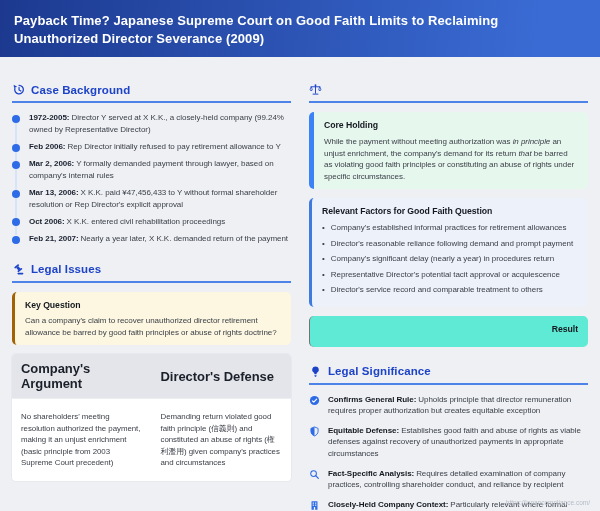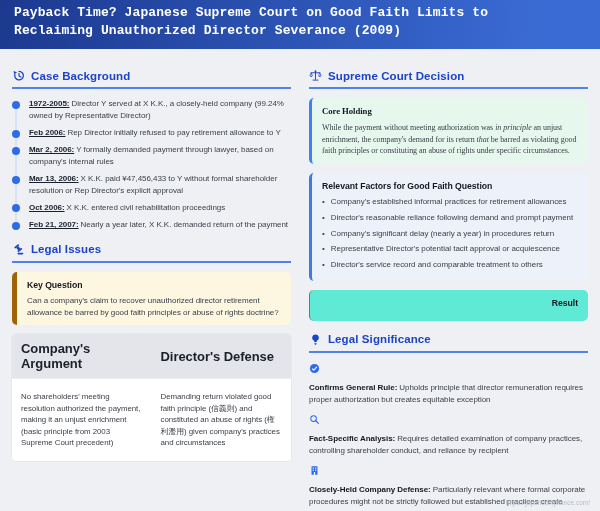--- a/index.html
+++ b/index.html
@@ -1,55 +1,55 @@
 <!DOCTYPE html>
 <html><head>
 <meta charset="utf-8">
 <style>
   html,body{margin:0;padding:0;background:#dfe3e8;}
   .page{position:relative;width:600px;height:511px;background:#eef0f4;overflow:hidden;
         font-family:"Liberation Sans",sans-serif;box-sizing:border-box;}
   
-  .hero{background:linear-gradient(95deg,#1c398f 0%,#3a6bd4 90%);padding:4px 14px 9px;font-family:Liberation Mono, monospace;}
+  .hero{background:linear-gradient(95deg,#1c398f 0%,#3a6bd4 90%);padding:12px 14px 9px;}
   .hero h1{margin:0;color:#fff;font-size:13px;line-height:1.4;font-weight:bold;max-width:520px;letter-spacing:.1px;}
   
   .content{display:flex;gap:18px;padding:8px 12px 0;}
   .col{flex:1;min-width:0;}
   
   .sec-head{display:flex;align-items:center;gap:6px;color:#1d43c9;font-weight:bold;font-size:11.5px;
-            border-bottom:2px solid #4d82e8;padding-bottom:5px;margin:12px 0 9px;}
+            border-bottom:2px solid #4d82e8;padding-bottom:5px;margin:18px 0 9px;}
   .sec-head svg{width:13px;height:13px;flex:0 0 auto;}
   .sec-head .hlabel{letter-spacing:.1px;}
   
   .timeline{position:relative;padding-left:17px;margin:0 0 6px;}
   .timeline::before{content:"";position:absolute;left:3px;top:6px;bottom:10px;width:2px;background:#d7e3fb;}
   .t-item{position:relative;margin:0 0 6px;font-size:8px;line-height:1.42;color:#3d4149;letter-spacing:-.05px;}
-  .t-item b{color:#191f2e;margin-right:2px;text-decoration:underline;}
+  .t-item b{color:#191f2e;margin-right:2px;}
   .dot{position:absolute;left:-17px;top:2.5px;width:8px;height:8px;border-radius:50%;background:#2e6be6;}
   
   .box{border-radius:5px;padding:7px 10px;margin-bottom:9px;font-size:8px;line-height:1.45;color:#3d4149;letter-spacing:-.05px;}
   .box-title{font-size:8.7px;font-weight:bold;color:#14181f;margin:0 0 4px;}
   .box p{margin:0;}
-  .box.yellow{background:#fdf7e1;border-left:5px solid #a16207;}
-  .box.green{background:#e6f7ee;border-left:3px solid #3b82f6;font-family:Liberation Serif, serif;}
+  .box.yellow{background:#fdf7e1;border-left:3px solid #a16207;}
+  .box.green{background:#e6f7ee;border-left:5px solid #3b82f6;}
   .box.blue{background:#edf1fa;border-left:3px solid #3f7ae0;}
   .box.pink{background:#5eead4;border-left:1px solid #737373;text-align:right;}
   .it{font-style:italic;}
   
   .factors{margin:2px 0 0;padding:0;list-style:none;}
   .factors li{display:flex;gap:6px;margin:0 0 4px;}
   .factors li .blt{color:#3d4149;line-height:1.45;}
   
   .args-table{width:100%;border-collapse:collapse;background:#ffffff;font-size:7.9px;letter-spacing:-.05px;
               border-radius:4px;overflow:hidden;box-shadow:0 0 0 1px #e7e9ee;}
   .args-table th{background:#e3e5ea;color:#1a1f29;text-align:left;padding:7px 9px;font-size:13px;}
   .args-table td{padding:12px 9px;vertical-align:top;line-height:1.45;color:#3d4149;border-top:1px solid #eceef2;width:50%;}
   .args-table tbody tr:nth-child(2) td{background:#f7f8fa;}
   
-  .sig-item{display:flex;gap:8px;margin-bottom:8px;font-size:8px;line-height:1.45;color:#3d4149;letter-spacing:-.05px;flex-direction:column;}
+  .sig-item{display:flex;gap:8px;margin-bottom:8px;font-size:8px;line-height:1.45;color:#3d4149;letter-spacing:-.05px;}
   .sig-item .sicon{flex:0 0 auto;width:11px;height:11px;margin-top:1px;}
   .sig-item b{color:#14181f;margin-right:2px;}
   .sig-item p{margin:0;}
   
   .watermark{position:absolute;right:10px;bottom:5px;font-size:6.5px;color:#b7bcc6;}
 </style>
 </head>
 <body>
 
 <div class="page">
@@ -141,21 +141,20 @@
         <div class="sec-head">
           <svg viewBox="0 0 24 24" fill="none" stroke="currentColor" stroke-width="1.8">
             <path d="M12 4.5v15"></path>
             <path d="M7.5 20.5h9" stroke-linecap="round"></path>
             <path d="M4 7h16" stroke-linecap="round"></path>
             <circle cx="12" cy="4.2" r="1.7" fill="currentColor" stroke="none"></circle>
             <path d="M4 7l-2.3 5.5M4 7l2.3 5.5M20 7l-2.3 5.5M20 7l2.3 5.5" stroke-width="1.4"></path>
             <path d="M1.5 12.5a2.6 2.6 0 0 0 5.1 0z" fill="currentColor" stroke="none"></path>
             <path d="M17.4 12.5a2.6 2.6 0 0 0 5.1 0z" fill="currentColor" stroke="none"></path>
           </svg>
-          <span class="hlabel">Supreme Court Decision</span>
         </div>
 
         <div class="box green">
           <div class="box-title">Core Holding</div>
           <p><span>While the payment without meeting authorization was </span><span class="it">in principle</span><span> an unjust enrichment, the company's demand for its return </span><span class="it">that</span><span> be barred as violating good faith principles or constituting an abuse of rights under specific circumstances.</span></p>
         </div>
 
         <div class="box blue">
           <div class="box-title">Relevant Factors for Good Faith Question</div>
           <ul class="factors">
@@ -198,40 +197,47 @@
         </div>
 
         <div class="sig-item">
           <svg class="sicon" viewBox="0 0 24 24">
             <circle cx="12" cy="12" r="10" fill="#2e6be6"></circle>
             <path d="M7.3 12.6l3.1 3.1 6.3-6.9" fill="none" stroke="#fff" stroke-width="2.4" stroke-linecap="round" stroke-linejoin="round"></path>
           </svg>
           <p><b>Confirms General Rule:</b><span>Upholds principle that director remuneration requires proper authorization but creates equitable exception</span></p>
         </div>
 
+        <div class="sig-item">
+          <svg class="sicon" viewBox="0 0 24 24">
+            <path d="M12 2l7.8 3.2v6.1c0 5.2-3.3 8.6-7.8 10.4C7.5 19.9 4.2 16.5 4.2 11.3V5.2z" fill="none" stroke="#2e6be6" stroke-width="2"></path>
+            <path d="M12 2L4.2 5.2v6.1c0 5.2 3.3 8.6 7.8 10.4z" fill="#2e6be6"></path>
+          </svg>
+          <p><b>Equitable Defense:</b><span>Establishes good faith and abuse of rights as viable defenses against recovery of unauthorized payments in appropriate circumstances</span></p>
+        </div>
 
         <div class="sig-item">
           <svg class="sicon" viewBox="0 0 24 24">
             <circle cx="10" cy="10" r="6.2" fill="none" stroke="#2e6be6" stroke-width="2.2"></circle>
             <path d="M14.8 14.8l5.6 5.6" stroke="#2e6be6" stroke-width="2.6" stroke-linecap="round"></path>
           </svg>
           <p><b>Fact-Specific Analysis:</b><span>Requires detailed examination of company practices, controlling shareholder conduct, and reliance by recipient</span></p>
         </div>
 
         <div class="sig-item">
           <svg class="sicon" viewBox="0 0 24 24">
             <rect x="5.5" y="2.5" width="13" height="19" rx="1" fill="#2e6be6"></rect>
             <g fill="#fff">
               <rect x="8" y="5.5" width="2.6" height="2.6"></rect>
               <rect x="13.4" y="5.5" width="2.6" height="2.6"></rect>
               <rect x="8" y="10" width="2.6" height="2.6"></rect>
               <rect x="13.4" y="10" width="2.6" height="2.6"></rect>
               <rect x="10.6" y="15.5" width="2.8" height="6"></rect>
             </g>
           </svg>
-          <p><b>Closely-Held Company Defense:</b><span>Particularly relevant where formal corporate procedures might not be strictly followed but established practices create legitimate expectations</span></p>
+          <p><b>Closely-Held Company Context:</b><span>Particularly relevant where formal corporate procedures might not be strictly followed but established practices create legitimate expectations</span></p>
         </div>
       </section>
     </div>
   </div>
 
   <div class="watermark">https://japancompliance.com/</div>
 </div>
 
 </body></html>

